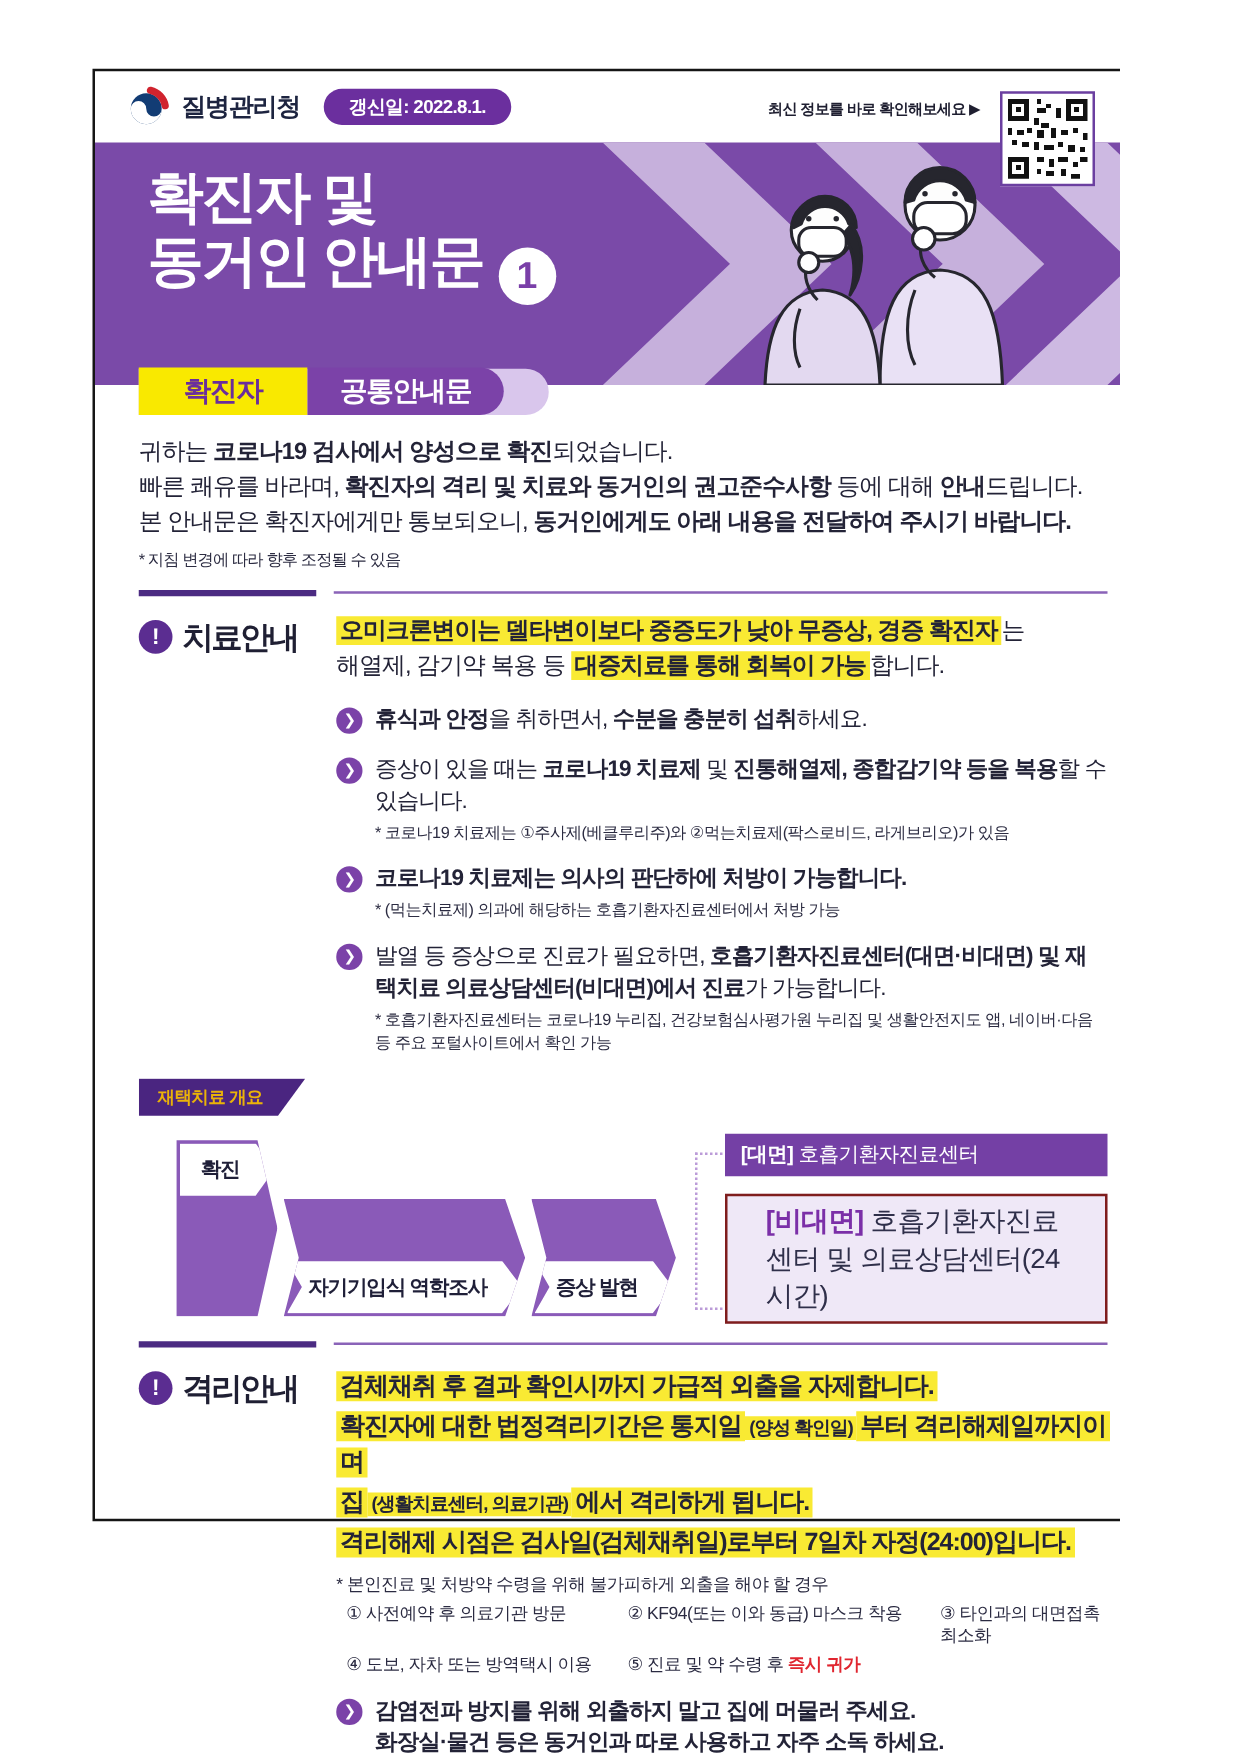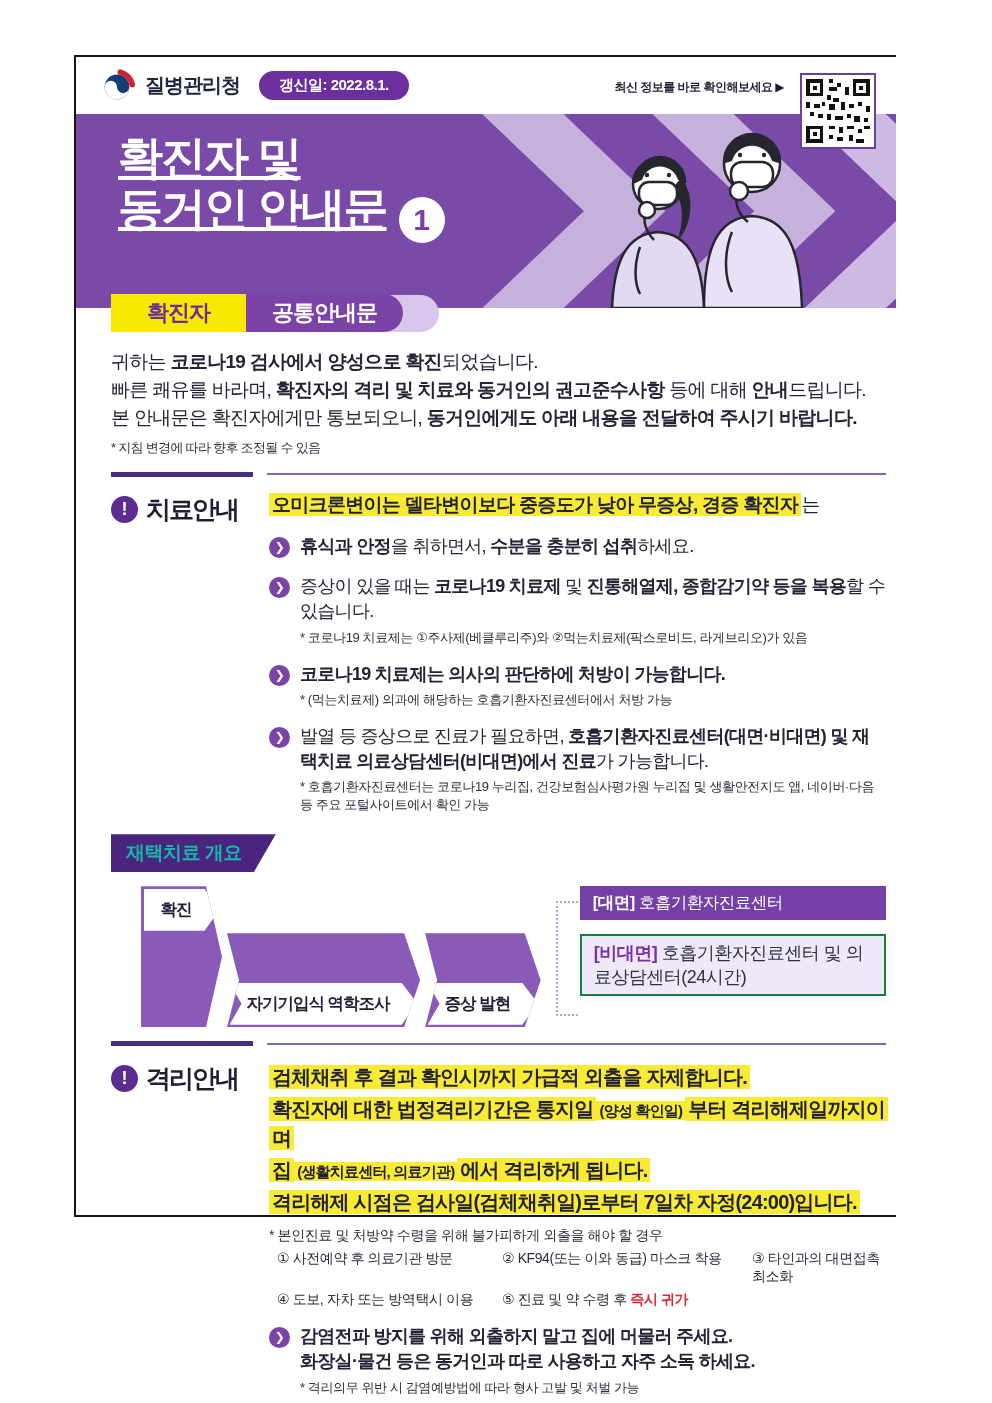--- a/index.html
+++ b/index.html
@@ -10,21 +10,21 @@
   
   .header-strip { position:relative; height:57px; display:flex; align-items:center; padding-left:22px; gap:9px; }
   .agency-name { font-size:20px; font-weight:700; color:#1d2440; letter-spacing:-1px; }
   .updated-pill { background:#6b2f9e; color:#fff; font-weight:800; font-size:15px; padding:5px 20px; border-radius:16px; margin-left:10px; letter-spacing:-0.5px; }
   .qr-hint { position:absolute; top:22px; right:130px; font-size:12px; font-weight:700; color:#1e1e30; z-index:7; letter-spacing:-0.5px; }
   .qr-box { position:absolute; top:16px; right:38px; width:76px; height:76px; background:#fff; border:2px solid #6b3fa0; padding:4px; z-index:7; }
 
   
   .banner { position:relative; height:194px; background:#7a4aa8; overflow:hidden; }
   .banner-pattern { position:absolute; inset:0; }
-  .banner-title { position:absolute; left:42px; top:18px; color:#fff; font-weight:900; font-size:45px; line-height:1.14; letter-spacing:-2px; z-index:3;text-decoration:underline; }
+  .banner-title { position:absolute; left:42px; top:18px; color:#fff; font-weight:900; font-size:45px; line-height:1.14; letter-spacing:-2px; z-index:3; }
   .num-circle { display:inline-flex; width:46px; height:46px; border-radius:50%; background:#fff; color:#7a3fa8; font-weight:900; font-size:30px; align-items:center; justify-content:center; vertical-align:-6px; margin-left:12px; letter-spacing:0; }
   .illustration { position:absolute; right:52px; bottom:0; z-index:2; }
 
   
   .badge-row { position:relative; height:38px; margin:-14px 0 0 35px; z-index:5; width:400px; }
   .badge-bg { position:absolute; left:0; top:1px; height:37px; width:328px; background:#d9c6ec; border-radius:0 19px 19px 0; }
   .badge-fg { position:absolute; left:0; top:0; display:flex; height:38px; }
   .badge-confirmed { background:#f9e900; color:#6a2d9c; font-weight:900; font-size:22px; padding:0 36px; display:flex; align-items:center; letter-spacing:-1px; }
   .badge-common { background:#7b42a8; color:#fff; font-weight:900; font-size:22px; padding:0 26px; display:flex; align-items:center; border-radius:0 19px 19px 0; letter-spacing:-1px; }
 
@@ -48,31 +48,31 @@
   .hl { background:#f9ea33; padding:1px 3px; box-decoration-break:clone; }
   .b { font-weight:800; }
   .lead { font-size:19px; line-height:1.5; letter-spacing:-0.7px; }
 
   .bullet { display:flex; gap:10px; margin-top:15px; align-items:flex-start; font-size:18px; line-height:1.4; letter-spacing:-0.7px; }
   .chev { flex:none; width:21px; height:21px; border-radius:50%; background:#7b42a8; color:#fff; display:flex; align-items:center; justify-content:center; font-size:12px; font-weight:900; margin-top:3px; }
   .note { font-size:13px; color:#2c2c42; margin:4px 0 0 31px; letter-spacing:-0.4px; }
 
   
   .homecare { margin:20px 28px 0 35px; }
-  .hc-label { display:inline-block; background:#4a2580; color:#14b8a6; font-weight:800; font-size:19px; padding:6px 34px 6px 15px; clip-path:polygon(0 0,100% 0,calc(100% - 22px) 100%,0 100%); letter-spacing:-0.5px; }
+  .hc-label { display:inline-block; background:#4a2580; color:#eab308; font-weight:800; font-size:14px; padding:6px 34px 6px 15px; clip-path:polygon(0 0,100% 0,calc(100% - 22px) 100%,0 100%); letter-spacing:-0.5px; }
   .hc-row { display:flex; margin-top:14px; }
   .hc-steps { display:flex; flex:none; align-self:center;padding-left:30px; }
   .step { background:#8a5ab8; clip-path:polygon(0 0,calc(100% - 16px) 0,100% 50%,calc(100% - 16px) 100%,0 100%); padding:2.5px; margin-right:5px; }
   .step.notched, .step.notched > span { clip-path:polygon(0 0,calc(100% - 16px) 0,100% 50%,calc(100% - 16px) 100%,0 100%,12px 50%);margin-top:47px; }
   .step > span { display:flex; align-items:center; background:#fff; clip-path:polygon(0 0,calc(100% - 15px) 0,100% 50%,calc(100% - 15px) 100%,0 100%); padding:10px 28px 10px 17px; font-weight:800; font-size:16.5px; color:#1f1f38; white-space:nowrap; letter-spacing:-1px; }
   .hc-outcomes { flex:1; display:flex; flex-direction:column; gap:14px; margin-left:34px; position:relative; }
   .hc-outcomes::before { content:""; position:absolute; left:-24px; top:15px; height:calc(100% - 30px); width:20px; border:2px dotted #bb9bd8; border-right:none; }
   .oc1 { background:#7440a5; color:#fff; padding:6px 13px; font-size:16.5px; letter-spacing:-0.5px; }
   .oc1 .tag { font-weight:900; }
-  .oc2 { background:#efe8f7; border:2px solid #15803d; color:#2f2f4a; padding:5px 12px; font-size:18px; letter-spacing:-0.5px; }
+  .oc2 { background:#efe8f7; border:2px solid #7f1d1d; color:#2f2f4a; padding:5px 31px; font-size:22px; letter-spacing:-0.5px; }
   .oc2 .tag { font-weight:900; color:#7b2fa8; }
 
   
   .qlead p { margin:3px 0; font-size:20px; font-weight:800; line-height:1.45; letter-spacing:-0.8px; }
   .sm { font-size:15px; }
   .outing { margin-top:10px; font-size:14px; color:#2b2b42; letter-spacing:-0.4px; }
   .outing-grid { display:grid; grid-template-columns:225px 250px auto; row-gap:5px; margin-top:5px; padding-left:8px; }
   .red { color:#e0252f; font-weight:800; }
 </style>
 </head>
@@ -198,20 +198,21 @@
       </div>
 
     <div class="section">
       <div class="section-head">
         <span class="excl">!</span>
         <span class="section-title">치료안내</span>
       </div>
       <div class="section-body">
         <div class="lead">
           <div><span class="hl b">오미크론변이는 델타변이보다 중증도가 낮아 무증상, 경증 확진자</span><span>는</span></div>
+          <div><span>해열제, 감기약 복용 등 </span><span class="hl b">대증치료를 통해 회복이 가능</span><span>합니다.</span></div>
         </div>
         <div class="bullet">
           <span class="chev">❯</span>
           <span><span class="b">휴식과 안정</span><span>을 취하면서, </span><span class="b">수분을 충분히 섭취</span><span>하세요.</span></span>
         </div>
         <div class="bullet">
           <span class="chev">❯</span>
           <span><span>증상이 있을 때는 </span><span class="b">코로나19 치료제</span><span> 및 </span><span class="b">진통해열제, 종합감기약 등을 복용</span><span>할 수 있습니다.</span></span>
         </div>
         <div class="note">* 코로나19 치료제는 ①주사제(베클루리주)와 ②먹는치료제(팍스로비드, 라게브리오)가 있음</div>

